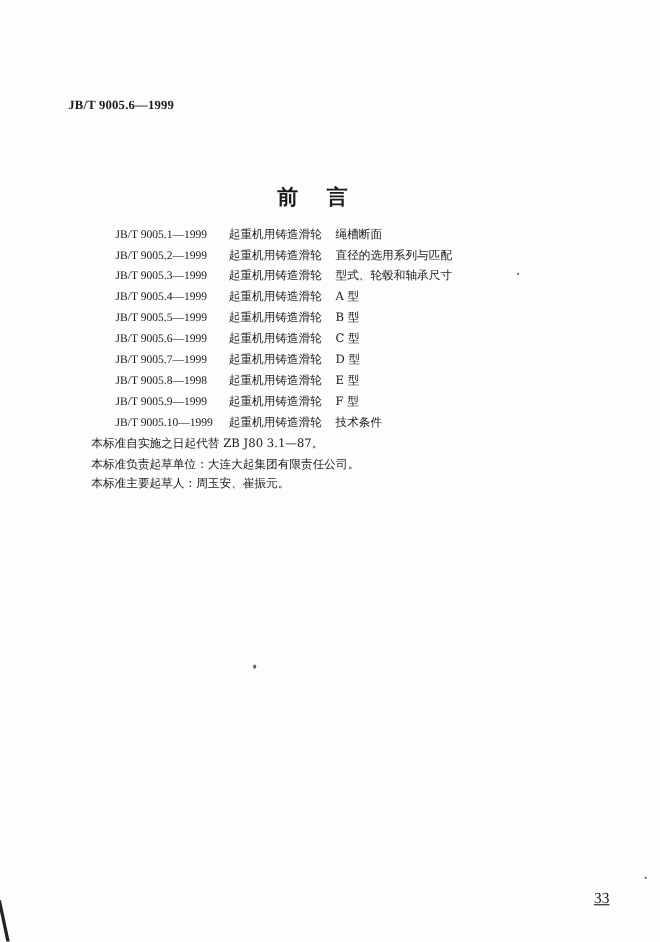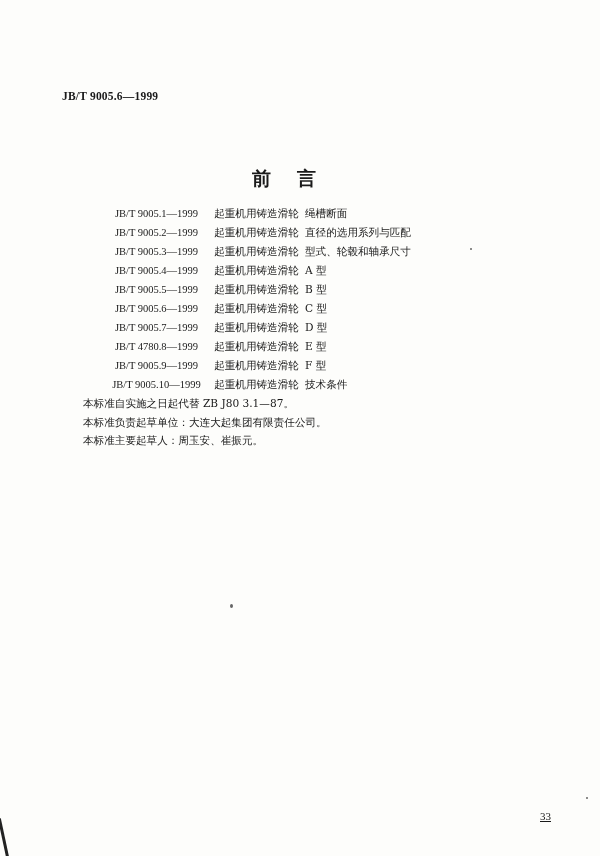--- a/index.html
+++ b/index.html
@@ -11,25 +11,25 @@
     position: absolute; left: 62px; top: 90px; font-family: "Liberation Serif", serif;
     font-weight: bold; font-size: 11.5px; letter-spacing: 0.2px;
   }
   .title {
     position: absolute; left: 0; width: 568px; top: 166px; text-align: center;
     font-weight: bold; font-size: 19px; letter-spacing: 26px; padding-left: 26px; box-sizing: border-box;
   }
   .body-text { position: absolute; left: 62px; width: 490px; top: 204px; font-size: 10.6px; line-height: 18.6px; }
   .para { text-indent: 21px; text-align: justify; text-align-last: left; margin: 0; }
   .list { margin: 0; padding: 0; list-style: none; }
-  .list li { display: flex; padding-left: 43px; height: 19px; line-height: 19px; text-align: center; }
+  .list li { display: flex; padding-left: 43px; height: 19px; line-height: 19px; }
   .list .code { width: 103px; font-family: "Liberation Serif", serif; font-size: 10.5px; }
   .list .name { width: 97px; }
   .page-num {
-    position: absolute; left: 540px; top: 810px; font-family: "Liberation Serif", serif; font-size: 11px; text-decoration: underline;
+    position: absolute; left: 540px; top: 810px; font-family: "Liberation Serif", serif; font-size: 14px; text-decoration: underline;
   }
   .scan-mark {
     position: absolute; left: 2px; top: 818px; width: 3px; height: 40px; background: #222;
     transform: rotate(-12deg);
   }
   .speck { position: absolute; width: 2px; height: 2px; background: #666; border-radius: 50%; }
 </style>
 </head>
 <body>
 
@@ -68,21 +68,21 @@
         <span class="code">JB/T 9005.6—1999</span>
         <span class="name">起重机用铸造滑轮</span>
         <span>C 型</span>
       </li>
     <li>
         <span class="code">JB/T 9005.7—1999</span>
         <span class="name">起重机用铸造滑轮</span>
         <span>D 型</span>
       </li>
     <li>
-        <span class="code">JB/T 4780.8—1999</span>
+        <span class="code">JB/T 9005.8—1998</span>
         <span class="name">起重机用铸造滑轮</span>
         <span>E 型</span>
       </li>
     <li>
         <span class="code">JB/T 9005.9—1999</span>
         <span class="name">起重机用铸造滑轮</span>
         <span>F 型</span>
       </li>
     <li>
         <span class="code">JB/T 9005.10—1999</span>

